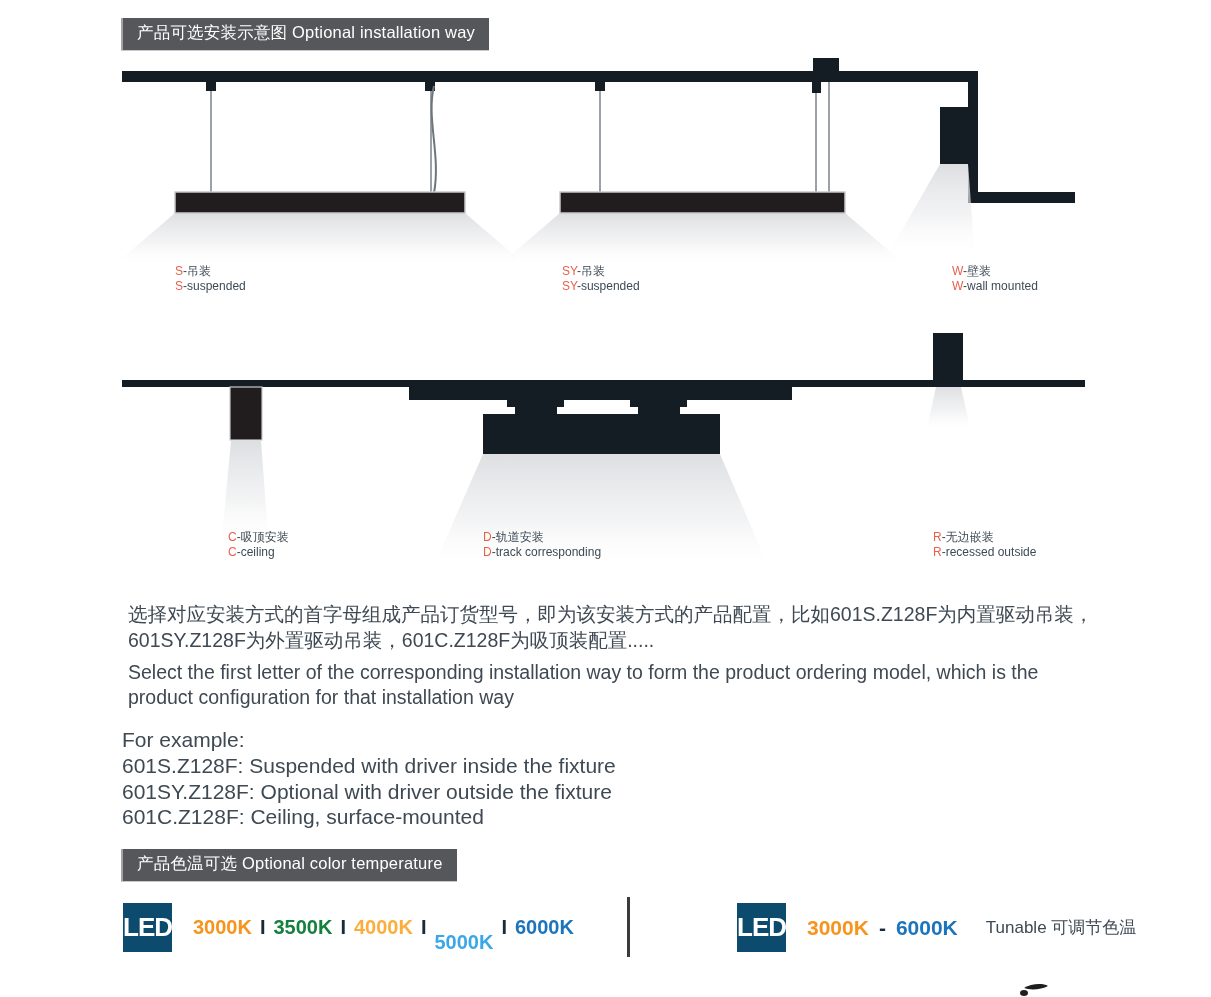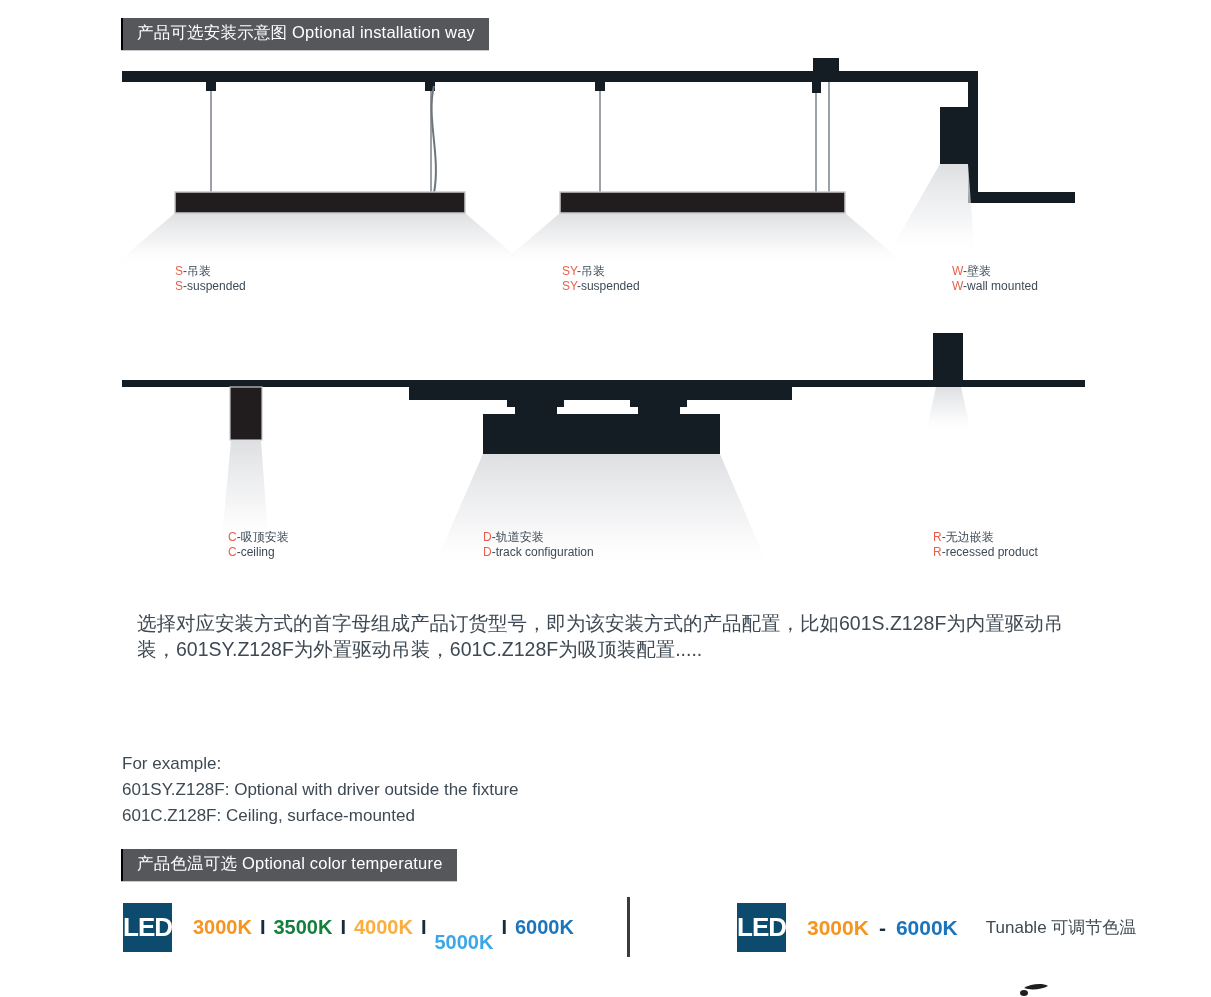--- a/index.html
+++ b/index.html
@@ -3,42 +3,42 @@
 <meta charset="utf-8">
 <style>
   html,body{margin:0;padding:0;background:#ffffff;}
   body{font-family:"Liberation Sans","DejaVu Sans",sans-serif;}
   .page{position:relative;width:1211px;height:997px;background:#ffffff;overflow:hidden;}
 
   .section-badge{
     position:absolute;background:#56575B;color:#ffffff;
     font-size:16.5px;font-weight:500;letter-spacing:.2px;
     padding:4px 14px 6px 14px;white-space:nowrap;
-    border-left:2px solid #000000;
+    border-left:2px solid #a3a3a3;
     box-shadow:0 1px 0 #C9C9CB;
   }
   .badge-install{left:121px;top:18px;}
   .badge-temp{left:121px;top:849px;}
 
   .diagram-svg{position:absolute;left:0;top:0;width:1211px;height:580px;}
 
   .diagram-label{
     position:absolute;font-size:12px;line-height:14.5px;color:#3D4A55;white-space:nowrap;
   }
   .diagram-label .code{color:#E8604C;}
 
   .desc-block{
     position:absolute;left:122px;top:596px;width:978px;
     font-size:19.5px;line-height:25.8px;color:#3E4953;
   }
-  .desc-block p{margin:15px;}
+  .desc-block p{margin:6px;}
 
   .example-block{
     position:absolute;left:122px;top:727px;width:978px;
-    font-size:17px;line-height:25.8px;color:#3E4953;margin-top:24px;
+    font-size:21px;line-height:25.8px;color:#3E4953;
   }
 
   .led-badge{
     position:absolute;top:903px;width:49px;height:49px;background:#0c4a6e;
     color:#ffffff;font-weight:700;font-size:26px;letter-spacing:-1px;
     display:flex;align-items:center;justify-content:center;
   }
   .led-badge-left{left:123px;}
   .led-badge-right{left:737px;}
 
@@ -143,33 +143,35 @@
   <div class="diagram-label" style="left:952px;top:264px;">
     <div><span class="code">W</span><span>-壁装</span></div>
     <div><span class="code">W</span><span>-wall mounted</span></div>
   </div>
   <div class="diagram-label" style="left:228px;top:530px;">
     <div><span class="code">C</span><span>-吸顶安装</span></div>
     <div><span class="code">C</span><span>-ceiling</span></div>
   </div>
   <div class="diagram-label" style="left:483px;top:530px;">
     <div><span class="code">D</span><span>-轨道安装</span></div>
-    <div><span class="code">D</span><span>-track configuration</span></div>
+    <div><span class="code">D</span><span>-track corresponding</span></div>
   </div>
   <div class="diagram-label" style="left:933px;top:530px;">
     <div><span class="code">R</span><span>-无边嵌装</span></div>
-    <div><span class="code">R</span><span>-recessed product</span></div>
+    <div><span class="code">R</span><span>-recessed outside</span></div>
   </div>
 
   <div class="desc-block">
     <p>选择对应安装方式的首字母组成产品订货型号，即为该安装方式的产品配置，比如601S.Z128F为内置驱动吊装，601SY.Z128F为外置驱动吊装，601C.Z128F为吸顶装配置.....</p>
+    <p>Select the first letter of the corresponding installation way to form the product ordering model, which is the product configuration for that installation way</p>
   </div>
 
   <div class="example-block">
     <div>For example:</div>
+    <div>601S.Z128F: Suspended with driver inside the fixture</div>
     <div>601SY.Z128F: Optional with driver outside the fixture</div>
     <div>601C.Z128F: Ceiling, surface-mounted</div>
   </div>
 
   <div class="section-badge badge-temp">产品色温可选 Optional color temperature</div>
 
   <div class="led-badge led-badge-left">LED</div>
   <div class="temp-list">
     <span style="color: rgb(247, 148, 30);">3000K</span>
     <span class="sep">I</span>

